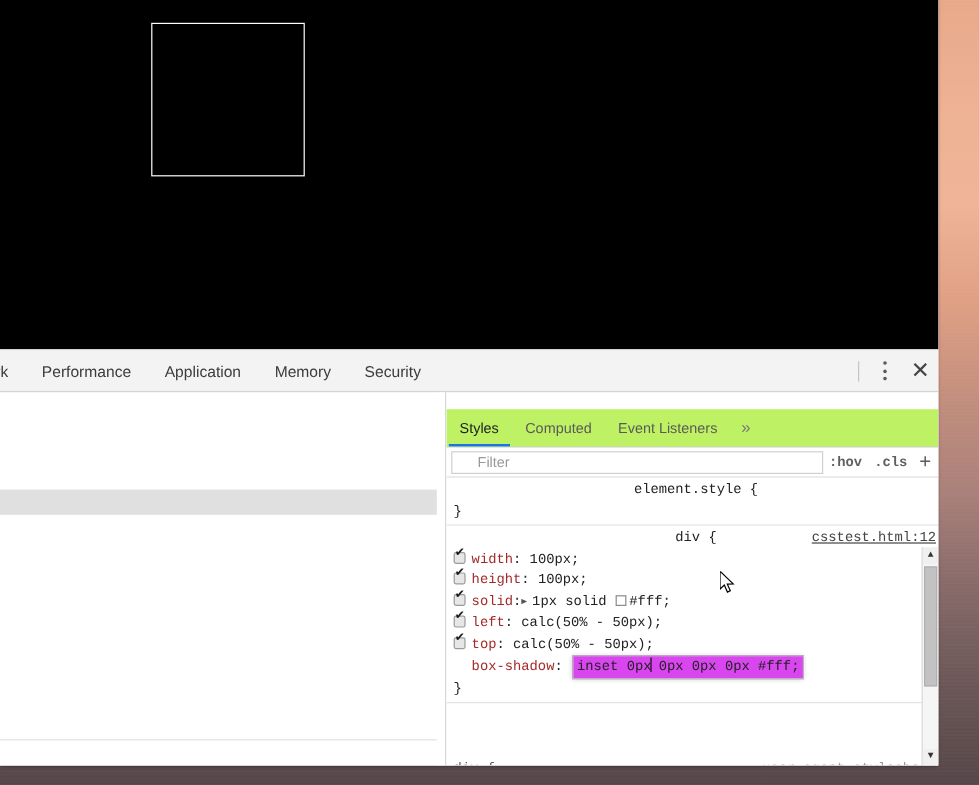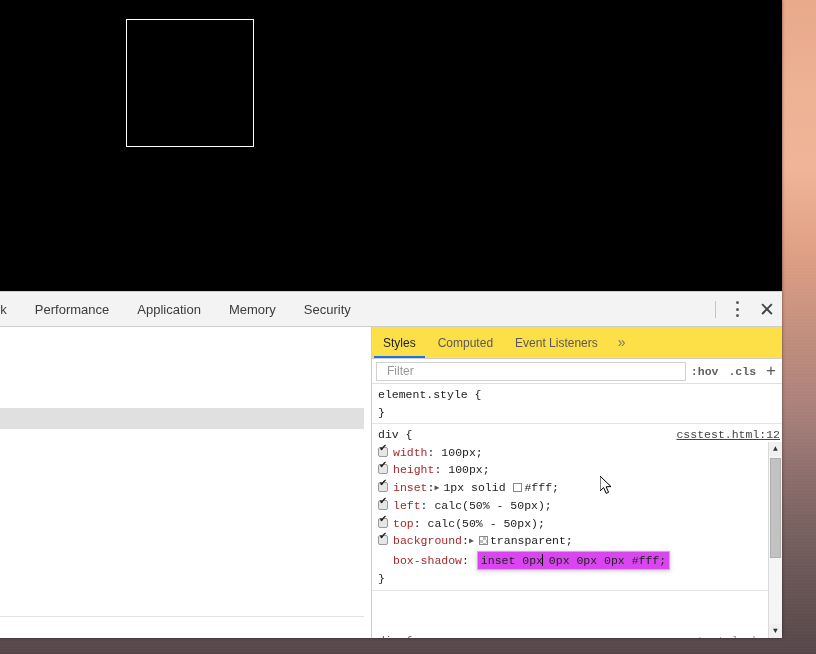--- a/index.html
+++ b/index.html
@@ -133,25 +133,26 @@
   #styles-pane {
     flex:1 1 auto;
     position:relative;
     background:#fff;
     overflow:hidden;
     display:flex;
     flex-direction:column;
   }
   #styles-tabbar {
     height:32px;
-    background:#fde047;
+    background:#bef264;
     border-bottom:1px solid #cdcdcd;
     display:flex;
     align-items:flex-start;
     flex:0 0 auto;
+    margin-top:14px;
   }
   .sub-tab {
     padding:0 11px;
     height:31px; line-height:33px;
     font-size:12px;
     color:#5a5a5a;
     position:relative;
     white-space:nowrap;
     cursor:default;
   }
@@ -173,21 +174,21 @@
     flex:0 0 auto;
   }
   #filter-input {
     flex:1 1 auto;
     height:19px;
     border:1px solid #d0d0d0;
     background:#fff;
     font-size:12px;
     font-family:"Liberation Sans",sans-serif;
     color:#333;
-    padding:0 10px;
+    padding:0 21px;
     outline:none;
   }
   #filter-input::placeholder { color:#999; }
   .toolbar-toggle {
     font-family:"Liberation Mono", monospace;
     font-size:11.5px;
     font-weight:bold;
     color:#5f5f5f;
     padding:0 5px;
     cursor:default;
@@ -201,21 +202,21 @@
   #rules-scroll {
     position:relative;
     flex:1 1 auto;
     overflow:hidden;
     font-family:"Liberation Mono", monospace;
     font-size:11.5px;
     line-height:17.5px;
     color:#222;
   }
   .rule-block { padding:2px 0 2px 0; border-bottom:1px solid #e4e4e4; position:relative; }
-  .rule-head { padding-left:6px; position:relative; white-space:nowrap; }
+  .rule-head { padding-left:6px; position:relative; white-space:nowrap;text-align:center; }
   .sel { color:#222; }
   .rule-source {
     position:absolute; right:2px; top:0;
     color:#444;
     text-decoration:underline;
     cursor:pointer;
   }
   .rule-source.plain { text-decoration:none; color:#777; }
   .prop-line { padding-left:6px; white-space:nowrap; position:relative; }
   .chk {
@@ -382,37 +383,34 @@
               <span class="chk"></span><span class="pname">width</span><span class="pval">:</span>
               <span class="pval">100px;</span>
             </div>
 
             <div class="prop-line">
               <span class="chk"></span><span class="pname">height</span><span class="pval">:</span>
               <span class="pval">100px;</span>
             </div>
 
             <div class="prop-line">
-              <span class="chk"></span><span class="pname">inset</span><span class="pval">:</span><span class="expander">▶</span><span class="pval">1px solid </span><span class="swatch"></span><span class="pval">#fff;</span>
+              <span class="chk"></span><span class="pname">solid</span><span class="pval">:</span><span class="expander">▶</span><span class="pval">1px solid </span><span class="swatch"></span><span class="pval">#fff;</span>
             </div>
 
 
             <div class="prop-line">
               <span class="chk"></span><span class="pname">left</span><span class="pval">:</span>
               <span class="pval">calc(50% - 50px);</span>
             </div>
 
             <div class="prop-line">
               <span class="chk"></span><span class="pname">top</span><span class="pval">:</span>
               <span class="pval">calc(50% - 50px);</span>
             </div>
 
-            <div class="prop-line">
-              <span class="chk"></span><span class="pname">background</span><span class="pval">:</span><span class="expander">▶</span><span class="swatch checker"></span><span class="pval">transparent;</span>
-            </div>
 
             <div class="prop-line">
               <span class="chk hidden-box"></span><span class="pname">box-shadow</span><span class="pval">:</span>
               <span class="edit-field"><span class="pval">inset 0px</span><span class="caret"></span><span class="pval"> 0px 0px 0px #fff;</span></span>
             </div>
 
             <div class="brace">}</div>
           </div>
 
           <div id="clipped-rule">

